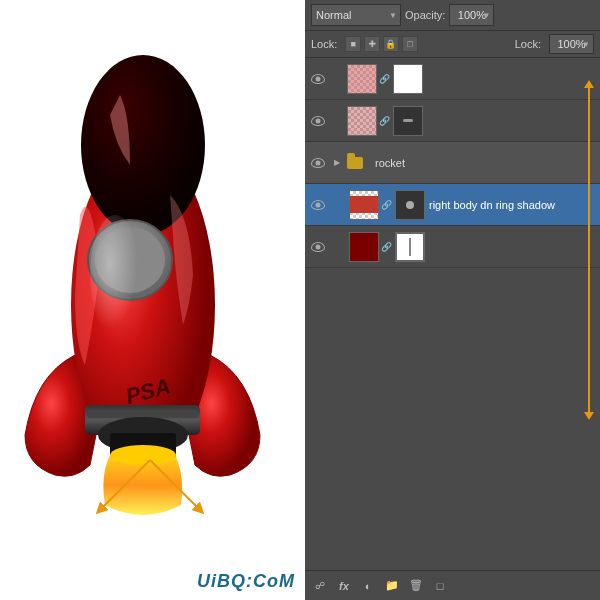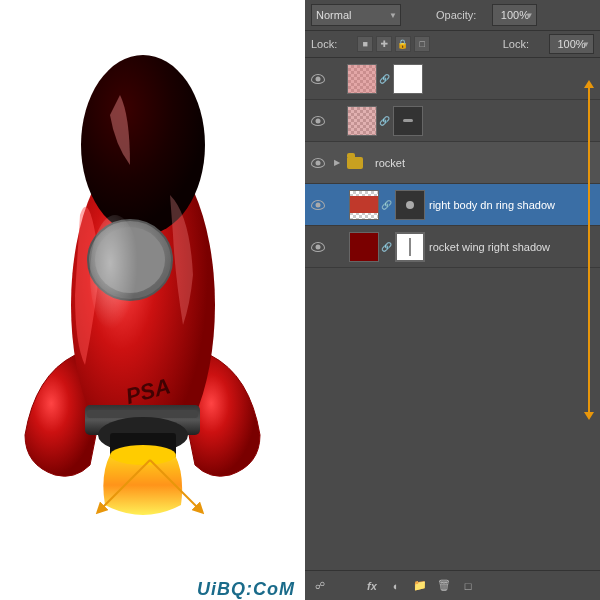--- a/index.html
+++ b/index.html
@@ -37,21 +37,21 @@
       display: flex;
       flex-direction: column;
     }
 
     
     .panel-toolbar {
       display: flex;
       align-items: center;
       background: #4a4a4a;
       padding: 4px 6px;
-      gap: 16px;
+      gap: 4px;
       border-bottom: 1px solid #333;
     }
 
     .blend-mode-select {
       background: #5a5a5a;
       color: #ddd;
       border: 1px solid #333;
       padding: 2px 4px;
       font-size: 11px;
       width: 90px;
@@ -73,21 +73,21 @@
       position: absolute;
       right: 4px;
       top: 50%;
       transform: translateY(-50%);
       pointer-events: none;
     }
 
     .opacity-label {
       color: #ccc;
       font-size: 11px;
-      margin-left: 19px;
+      margin-left: 0;
     }
 
     .opacity-input {
       background: #5a5a5a;
       color: #ddd;
       border: 1px solid #333;
       padding: 2px 4px;
       font-size: 11px;
       width: 45px;
       height: 22px;
@@ -108,21 +108,21 @@
       transform: translateY(-50%);
       pointer-events: none;
     }
 
     
     .lock-row {
       display: flex;
       align-items: center;
       background: #4a4a4a;
       padding: 3px 6px;
-      gap: 20px;
+      gap: 8px;
       border-bottom: 1px solid #333;
     }
 
     .lock-label {
       color: #ccc;
       font-size: 11px;
     }
 
     .lock-icons {
       display: flex;
@@ -331,21 +331,21 @@
       align-items: center;
       justify-content: center;
       cursor: pointer;
       color: #bbb;
       font-size: 11px;
     }
 
     
     .watermark {
       position: absolute;
-      bottom: 0;
+      bottom: 8px;
       right: 10px;
       color: #1a6b8a;
       font-size: 18px;
       font-weight: bold;
       font-style: italic;
       letter-spacing: 1px;
     }
 
     
     .mask-thumb {
@@ -578,28 +578,27 @@
         <div style="width:14px;"></div>
         <div class="layer-thumb checker-bg">
           <div style="background:#7a0000;width:100%;height:100%;"></div>
         </div>
         <div class="layer-chain">🔗</div>
         <div class="layer-mask">
           <div style="background:#fff;width:100%;height:100%;border:1px solid #666;display:flex;align-items:center;justify-content:center;">
             <div style="width:2px;height:18px;background:#888;"></div>
           </div>
         </div>
-        <div class="layer-name">rocket wing right shadow</div>
       </div>
 
     </div>
 
     <div class="panel-bottom">
       <div class="bottom-icon" style="font-size:10px;">☍</div>
-      <div class="bottom-icon" style="font-style:italic;font-weight:bold;color:#bbb;margin-left:28px;">fx</div>
+      <div class="bottom-icon" style="font-style:italic;font-weight:bold;color:#bbb;">fx</div>
       <div class="bottom-icon">◐</div>
       <div class="bottom-icon">📁</div>
       <div class="bottom-icon">🗑</div>
       <div class="bottom-icon">□</div>
     </div>
 
     <div class="orange-arrow">
       <div class="arrow-tip-up"></div>
       <div class="arrow-line"></div>
       <div class="arrow-tip-down"></div>

